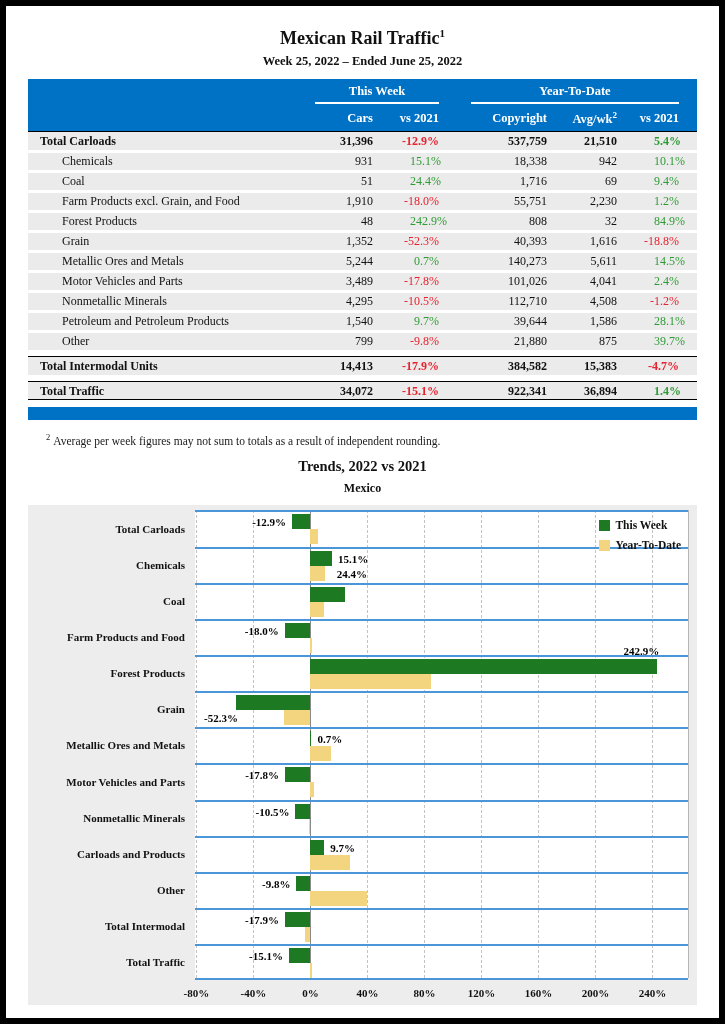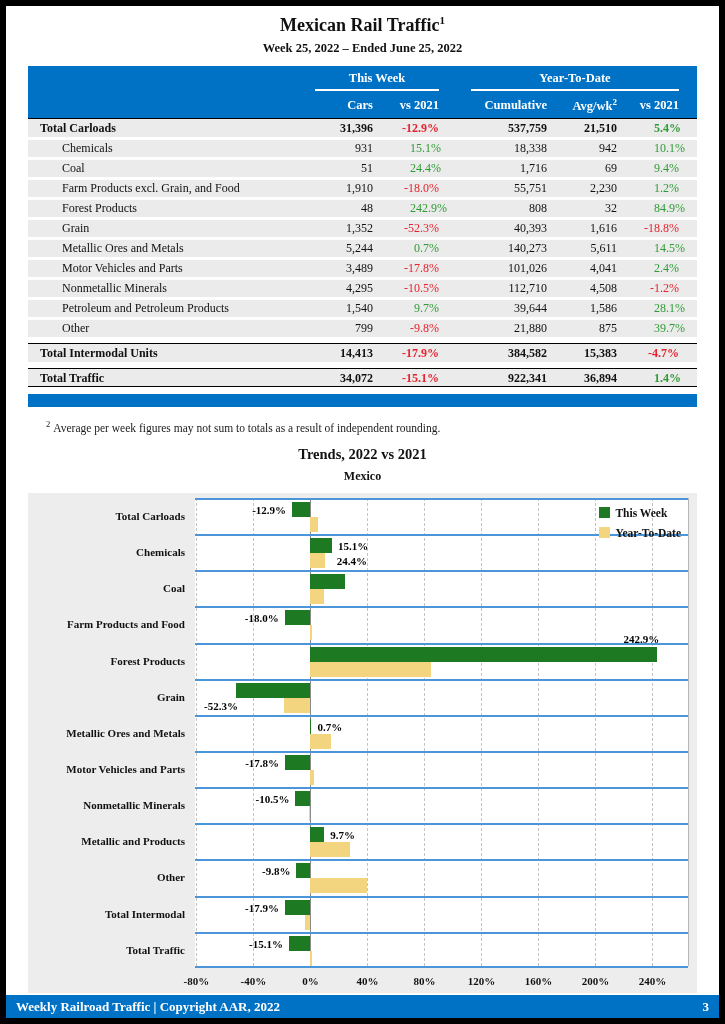--- a/index.html
+++ b/index.html
@@ -97,21 +97,21 @@
             <div class="group-inner">This Week</div>
           </div>
         <div class="group-cell group-ytd">
             <div class="group-inner">Year-To-Date</div>
           </div>
       </div>
       <div class="tgrid">
         <div></div>
         <div class="col-label">Cars</div>
         <div class="col-label">vs 2021</div>
-        <div class="col-label">Cumulative</div>
+        <div class="col-label">Copyright</div>
         <div class="col-label"><span>Avg/wk</span><sup>2</sup></div>
         <div class="col-label">vs 2021</div>
       </div>
     </div>
     <div id="table-rows">
         <div class="trow tgrid bold sep first">
           <div class="cell-label">Total Carloads</div>
           <div class="cell-num">31,396</div>
           <div class="cell-num neg">-12.9%</div>
           <div class="cell-num">537,759</div>
@@ -231,21 +231,21 @@
       <div class="cat-labels" id="cat-labels">
           <div class="cat-label">Total Carloads</div>
           <div class="cat-label">Chemicals</div>
           <div class="cat-label">Coal</div>
           <div class="cat-label">Farm Products and Food</div>
           <div class="cat-label">Forest Products</div>
           <div class="cat-label">Grain</div>
           <div class="cat-label">Metallic Ores and Metals</div>
           <div class="cat-label">Motor Vehicles and Parts</div>
           <div class="cat-label">Nonmetallic Minerals</div>
-          <div class="cat-label">Metallic and Products</div>
+          <div class="cat-label">Carloads and Products</div>
           <div class="cat-label">Other</div>
           <div class="cat-label">Total Intermodal</div>
           <div class="cat-label">Total Traffic</div>
         </div>
       <div class="plot" id="plot">
         <div id="gridlines">
             <div class="gridline" style="left: 0.289017%;"></div>
             <div class="gridline" style="left: 11.8497%;"></div>
             <div class="gridline zero" style="left: 23.4104%;"></div>
             <div class="gridline" style="left: 34.9711%;"></div>
@@ -342,18 +342,14 @@
           <span class="axis-tick" style="left: 34.9711%;">40%</span>
           <span class="axis-tick" style="left: 46.5318%;">80%</span>
           <span class="axis-tick" style="left: 58.0925%;">120%</span>
           <span class="axis-tick" style="left: 69.6532%;">160%</span>
           <span class="axis-tick" style="left: 81.2139%;">200%</span>
           <span class="axis-tick" style="left: 92.7746%;">240%</span>
         </div>
     </div>
   </div>
 
-  <div class="footer">
-    <span>Weekly Railroad Traffic | Copyright AAR, 2022</span>
-    <span>3</span>
-  </div>
 
 </div>
 
 </body></html>

